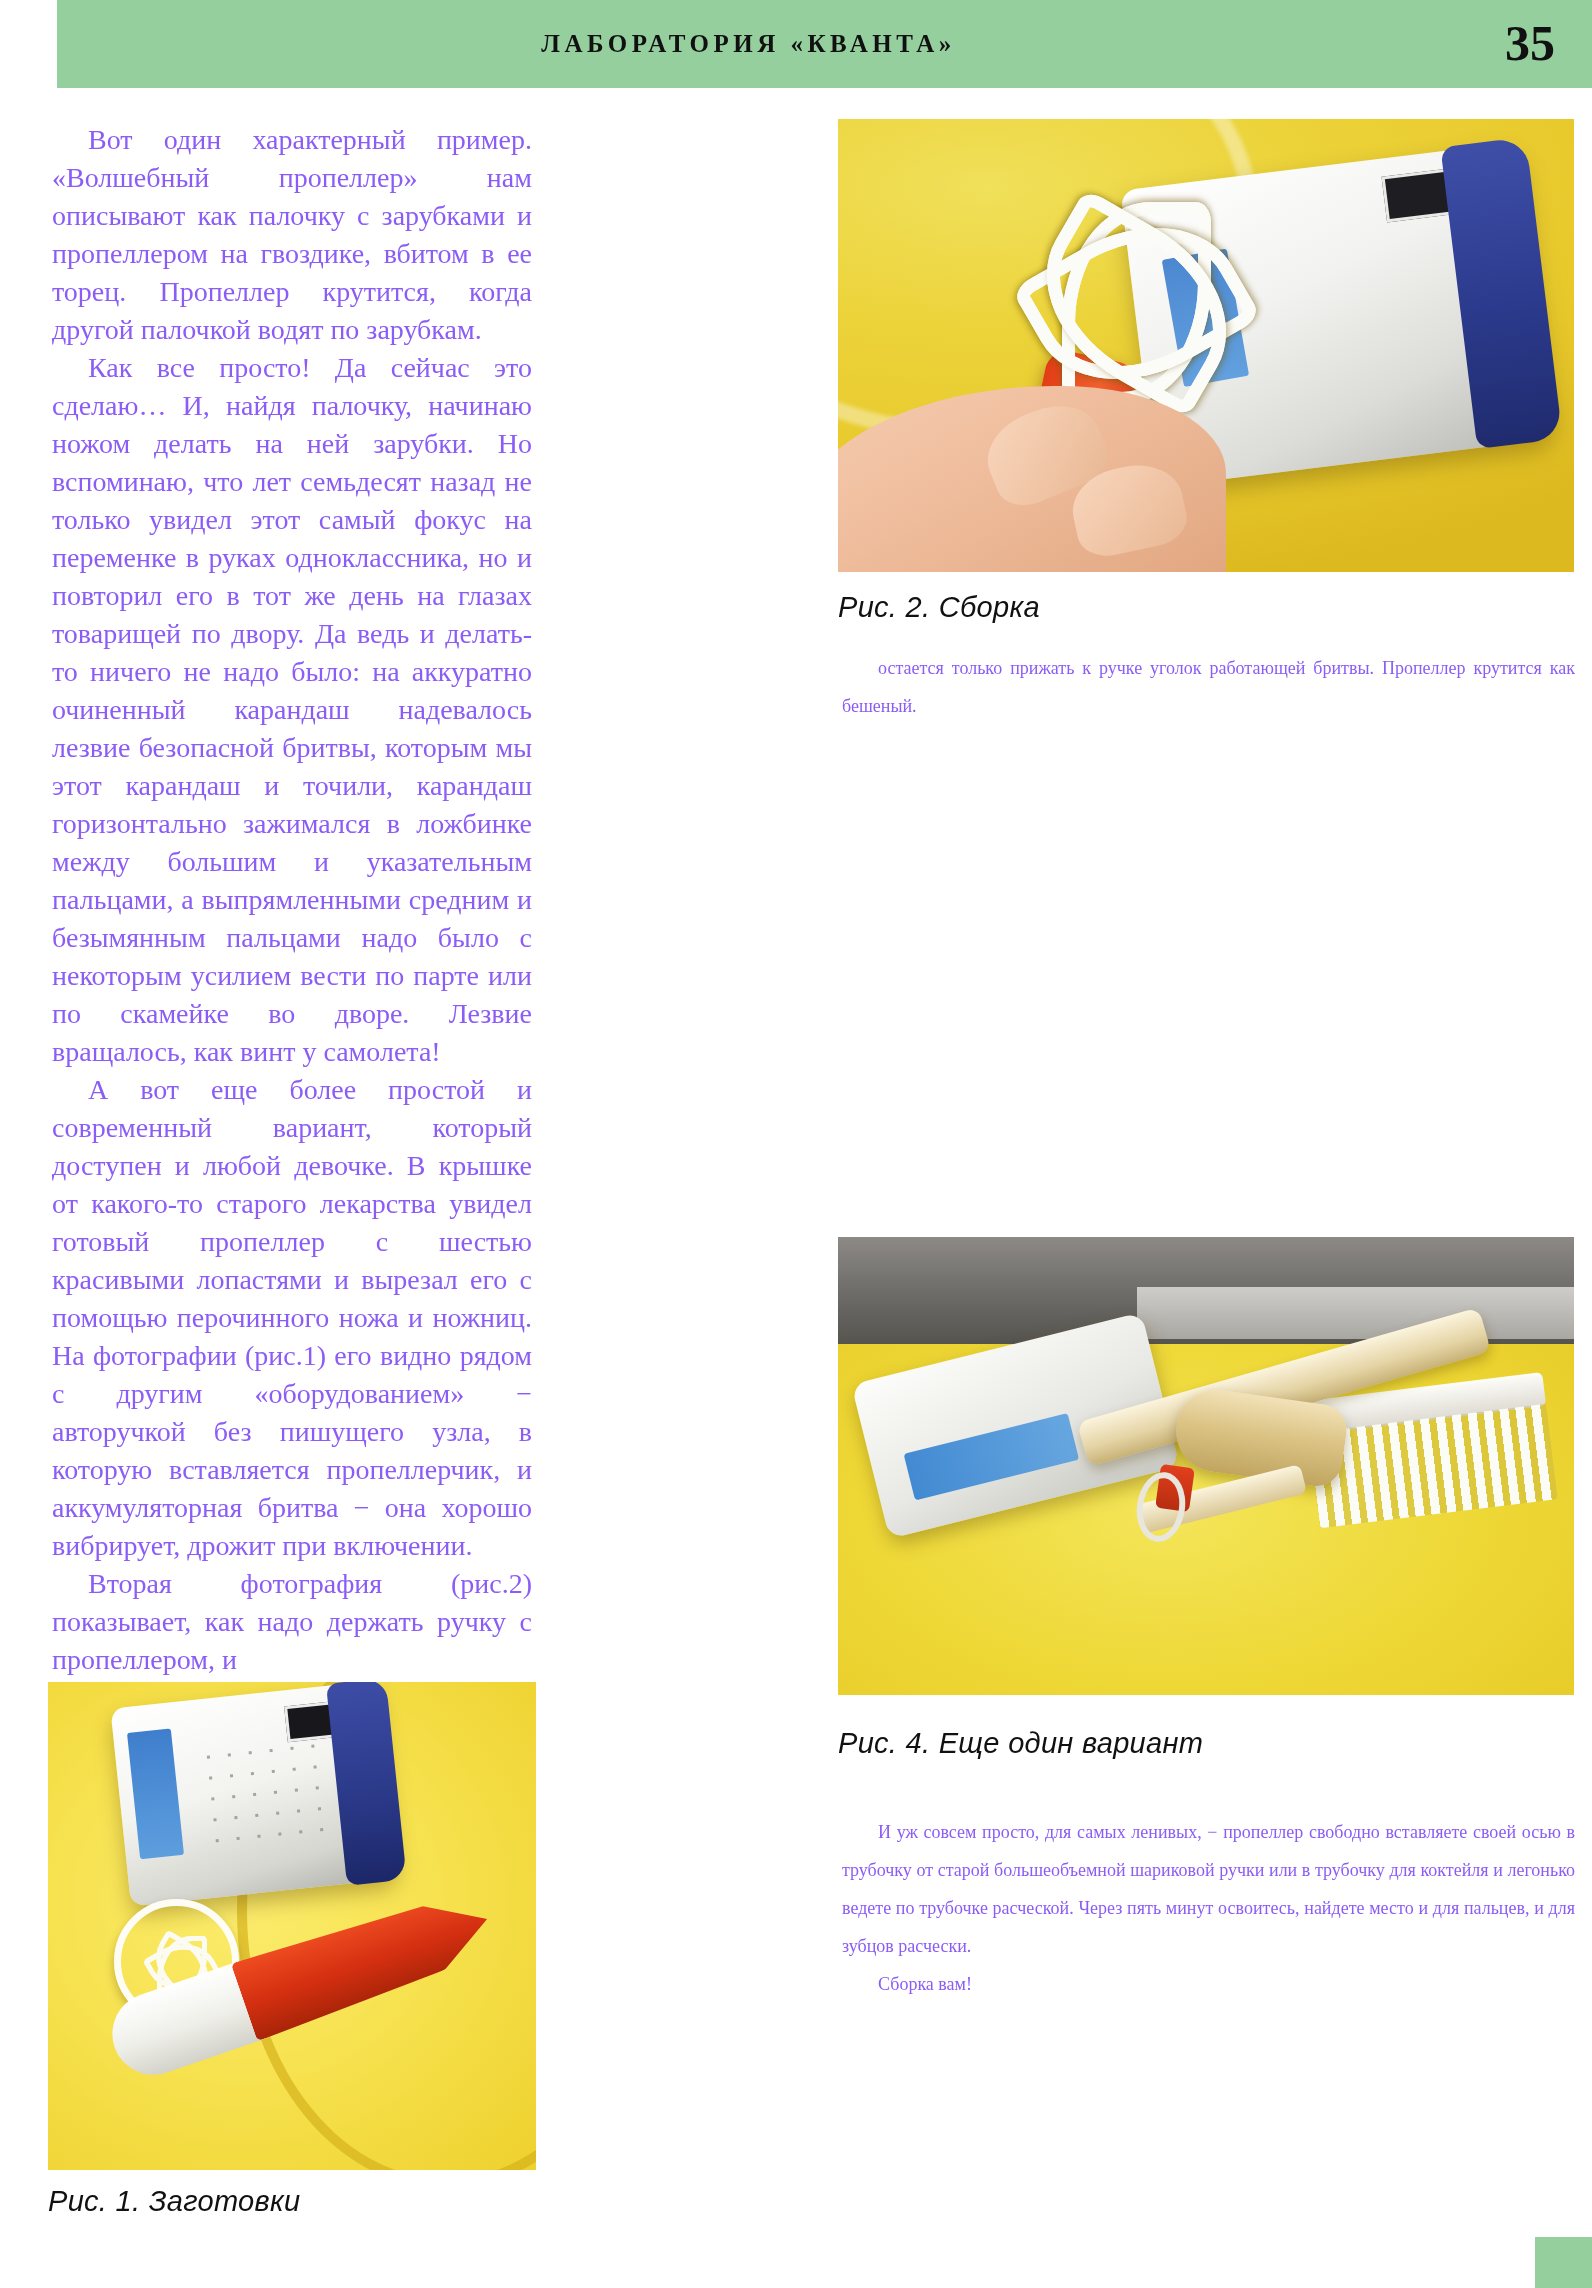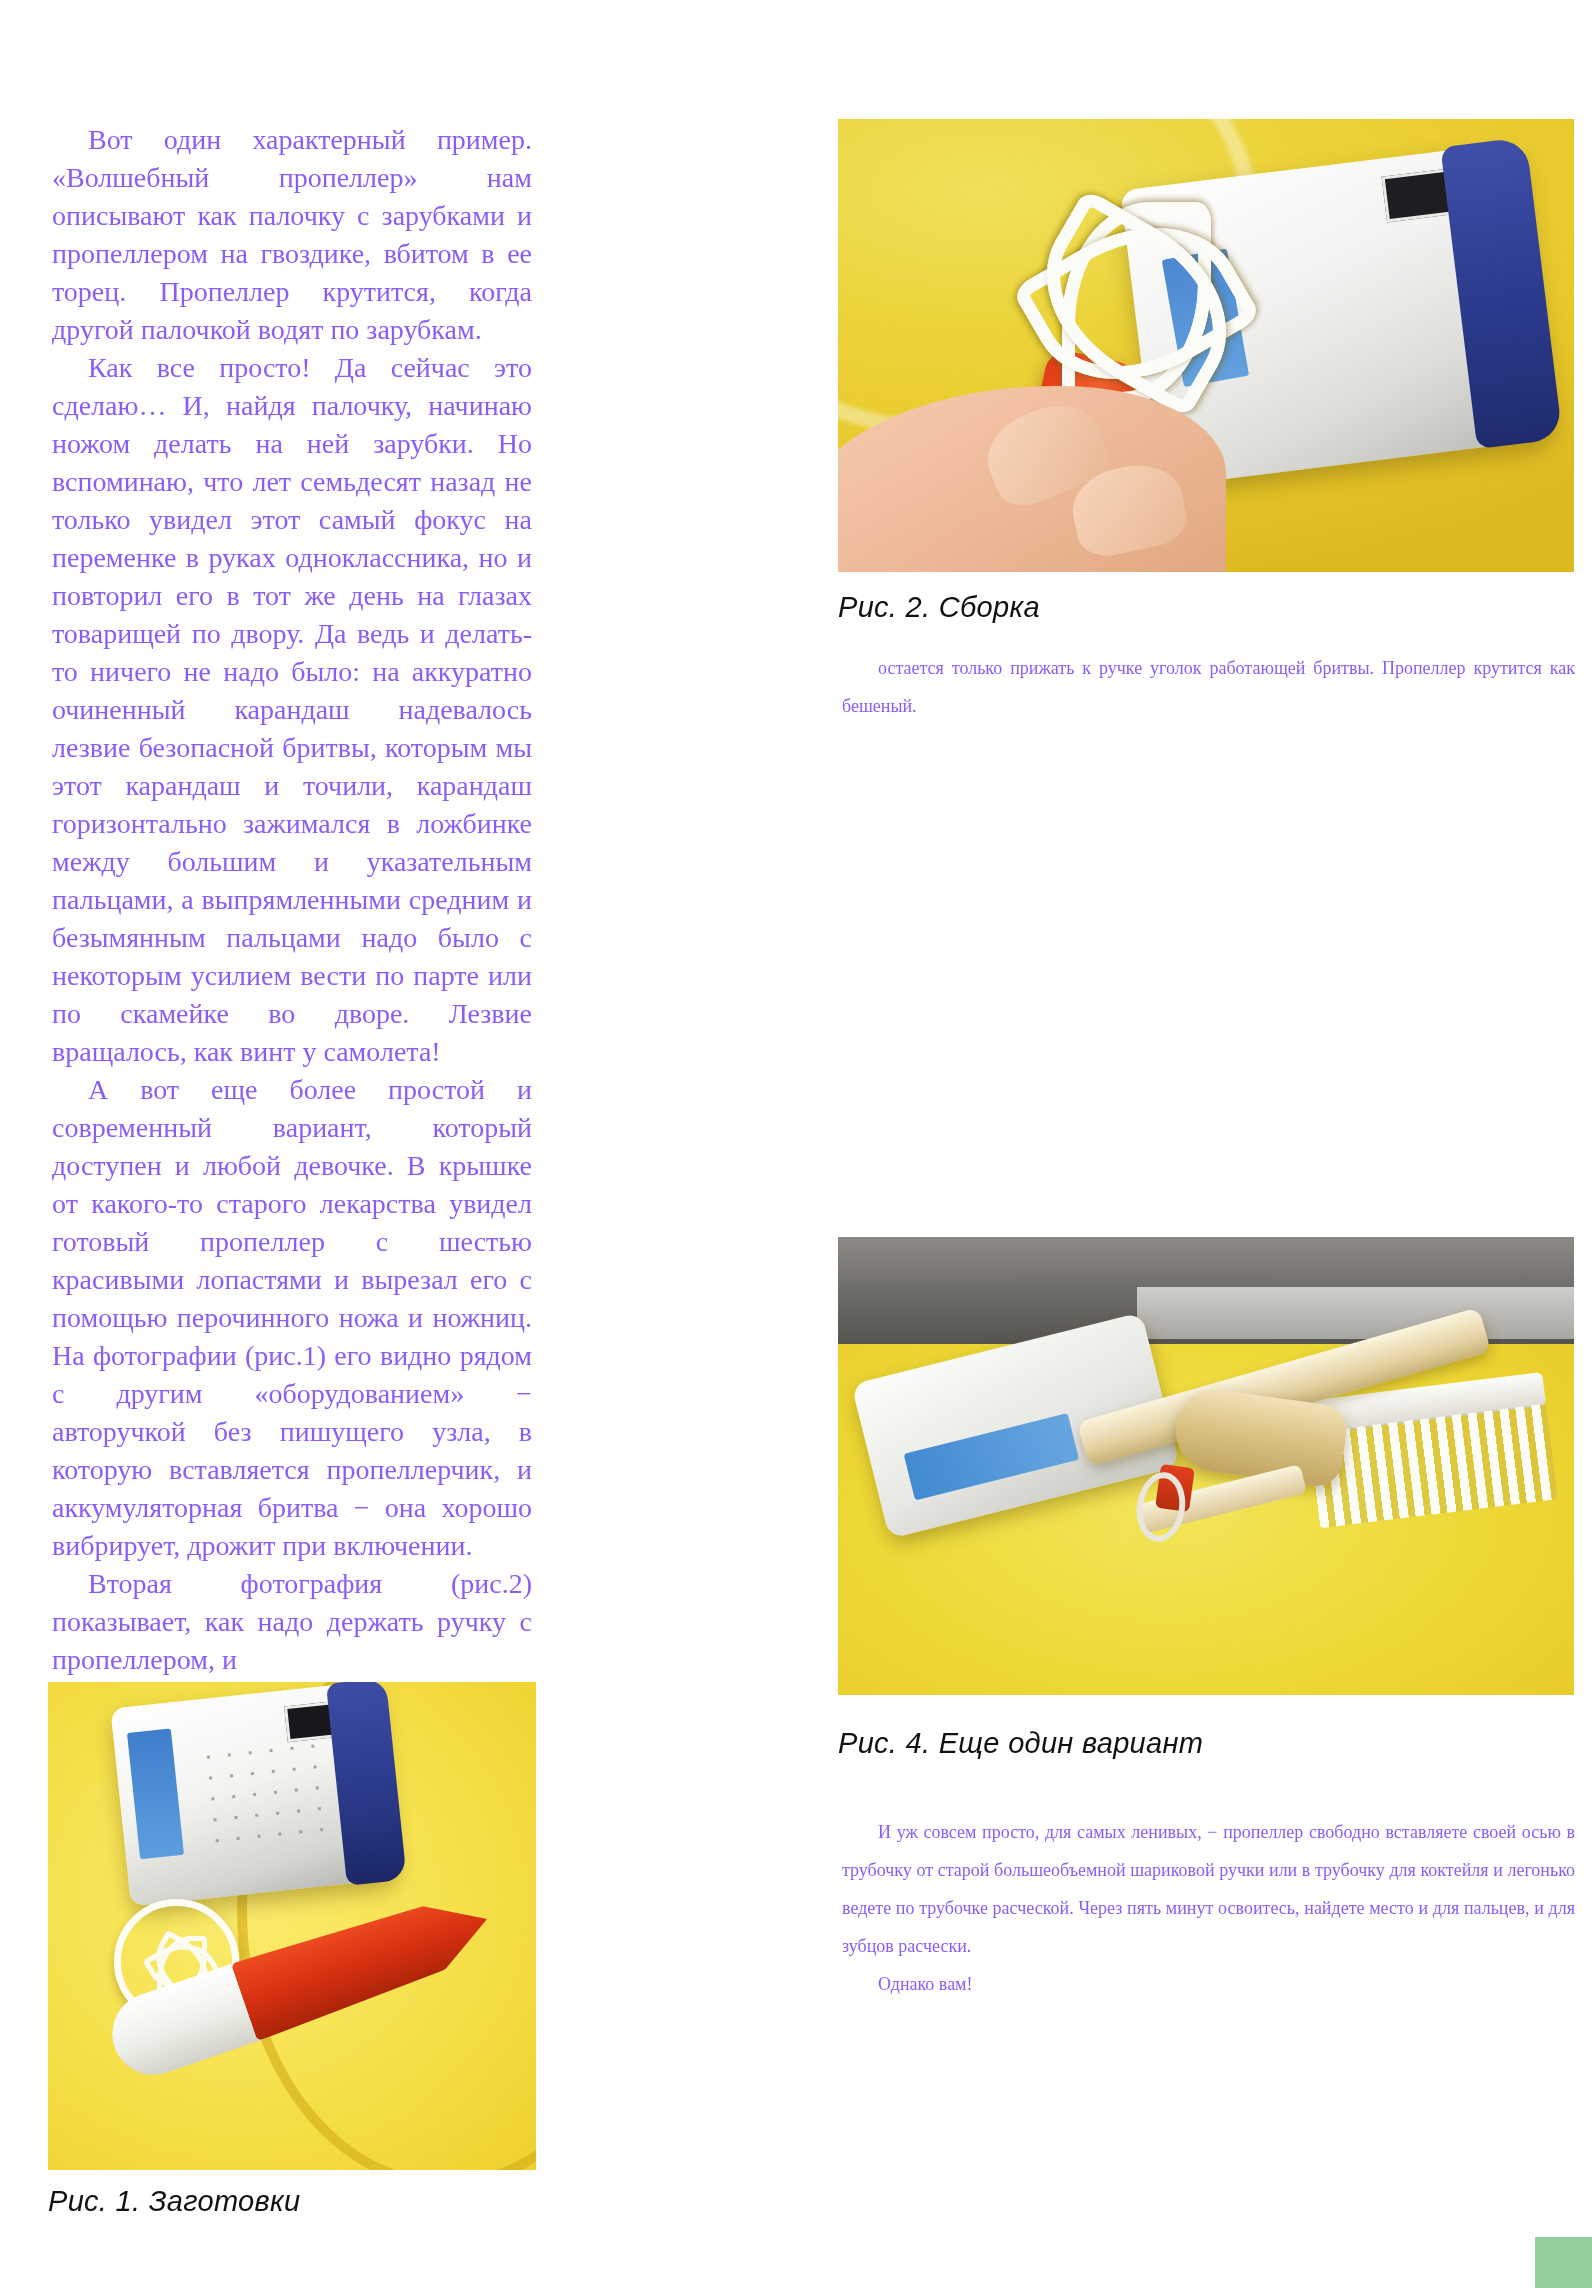--- a/index.html
+++ b/index.html
@@ -336,40 +336,44 @@
     background: linear-gradient(180deg, #ef4c22 0%, #d32f10 55%, #a82408 100%);
     border-radius: 6px 50% 50% 6px;
     clip-path: polygon(0 0, 78% 10%, 100% 50%, 78% 92%, 0 100%);
   }
 </style>
 </head>
 <body>
 
 <div class="page">
 
+  <div class="header-band">
+    <div class="header-title">ЛАБОРАТОРИЯ  «КВАНТА»</div>
+    <div class="page-number">35</div>
+  </div>
 
   <div class="col col-left">
     <div class="body-text">
       <p>Вот один характерный пример. «Волшебный пропеллер» нам описывают как палочку с зарубками и пропеллером на гвоздике, вбитом в ее торец. Пропеллер крутится, когда другой палочкой водят по зарубкам.</p>
       <p>Как все просто! Да сейчас это сделаю… И, найдя палочку, начинаю ножом делать на ней зарубки. Но вспоминаю, что лет семьдесят назад не только увидел этот самый фокус на переменке в руках одноклассника, но и повторил его в тот же день на глазах товарищей по двору. Да ведь и делать-то ничего не надо было: на аккуратно очиненный карандаш надевалось лезвие безопасной бритвы, которым мы этот карандаш и точили, карандаш горизонтально зажимался в ложбинке между большим и указательным пальцами, а выпрямленными средним и безымянным пальцами надо было с некоторым усилием вести по парте или по скамейке во дворе. Лезвие вращалось, как винт у самолета!</p>
       <p>А вот еще более простой и современный вариант, который доступен и любой девочке. В крышке от какого-то старого лекарства увидел готовый пропеллер с шестью красивыми лопастями и вырезал его с помощью перочинного ножа и ножниц. На фотографии (рис.1) его видно рядом с другим «оборудованием» − авторучкой без пишущего узла, в которую вставляется пропеллерчик, и аккумуляторная бритва − она хорошо вибрирует, дрожит при включении.</p>
       <p>Вторая фотография (рис.2) показывает, как надо держать ручку с пропеллером, и</p>
     </div>
   </div>
 
   <div class="rcol" style="position:absolute; left:838px; top:645px; width:741px;">
     <div class="body-text">
       <p>остается только прижать к ручке уголок работающей бритвы. Пропеллер крутится как бешеный.</p>
     </div>
   </div>
 
   <div class="rcol" style="position:absolute; left:838px; top:1809px; width:741px;">
     <div class="body-text">
       <p>И уж совсем просто, для самых ленивых, − пропеллер свободно вставляете своей осью в трубочку от старой большеобъемной шариковой ручки или в трубочку для коктейля и легонько ведете по трубочке расческой. Через пять минут освоитесь, найдете место и для пальцев, и для зубцов расчески.</p>
-      <p>Однако вам!</p>
+      <p>Сборка вам!</p>
     </div>
   </div>
 
   <div class="photo" id="fig2">
     <div class="bg"></div>
     <div class="arc"></div>
     <div class="razor">
       <div class="razor-label"></div>
       <div class="razor-chip"></div>
       <div class="razor-blue"></div>

